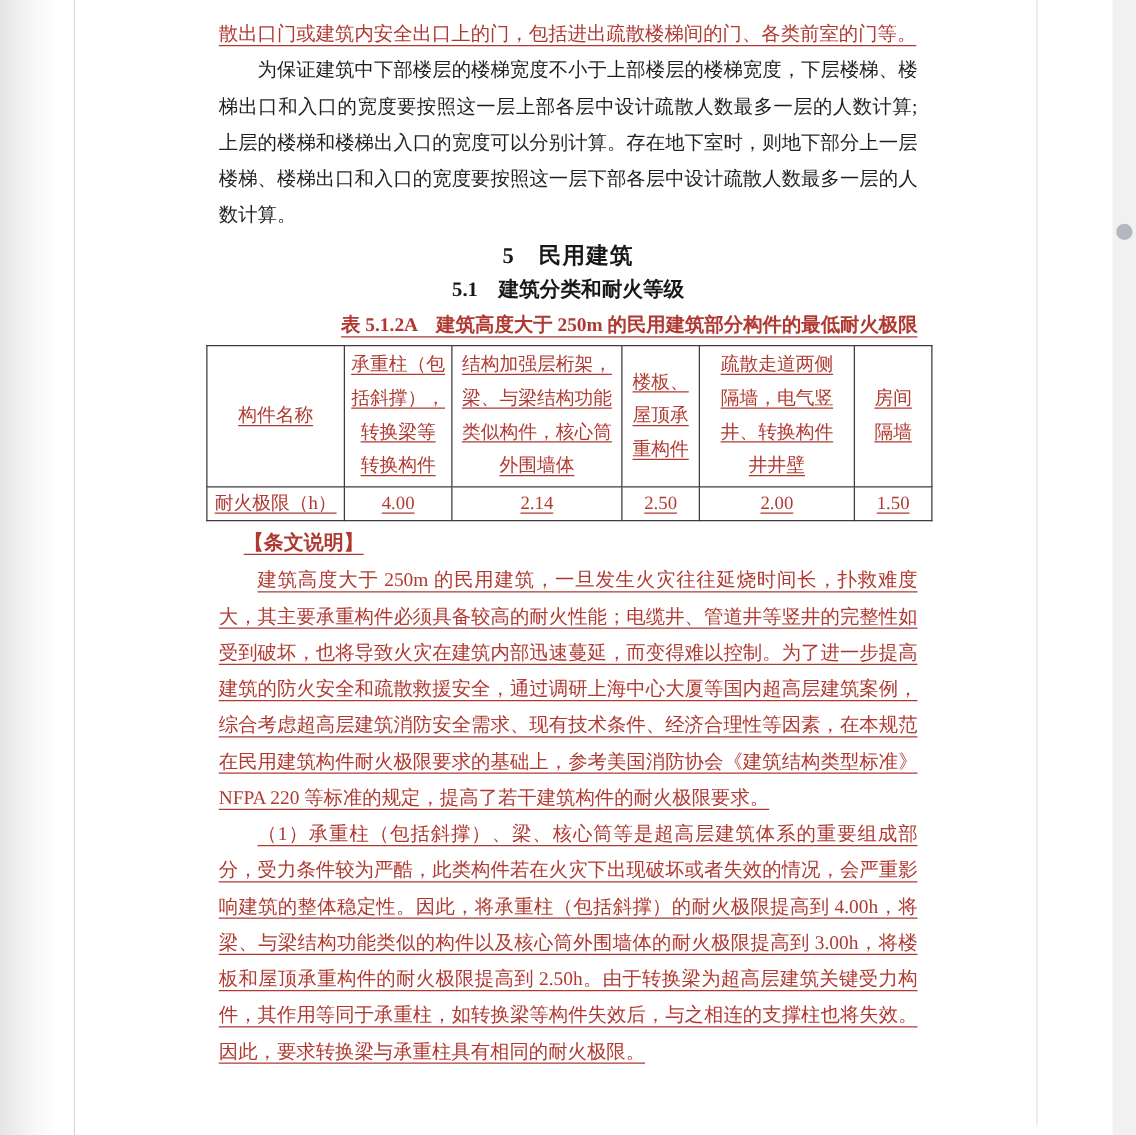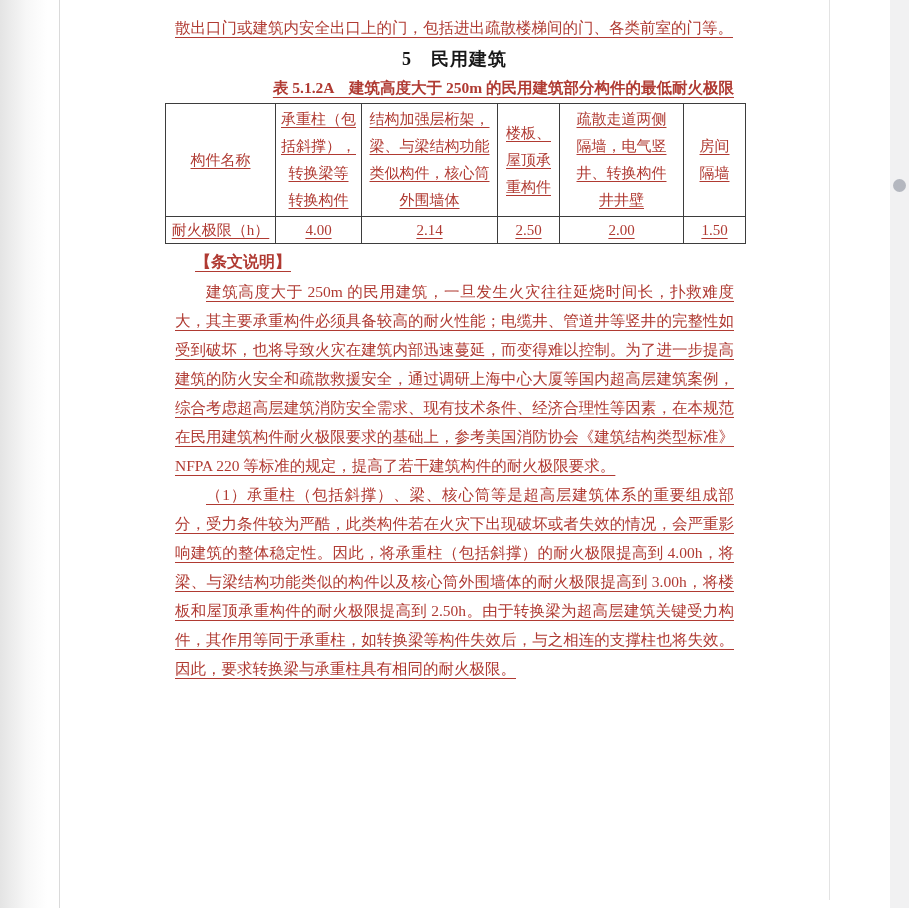--- a/index.html
+++ b/index.html
@@ -90,23 +90,25 @@
 </style>
 </head>
 <body>
 
 <div class="left-shade"></div>
 
 <div class="doc-page">
 
   <p class="cont red">散出口门或建筑内安全出口上的门，包括进出疏散楼梯间的门、各类前室的门等。</p>
 
+  <p class="body-black">为保证建筑中下部楼层的楼梯宽度不小于上部楼层的楼梯宽度，下层楼梯、楼梯出口和入口的宽度要按照这一层上部各层中设计疏散人数最多一层的人数计算;上层的楼梯和楼梯出入口的宽度可以分别计算。存在地下室时，则地下部分上一层楼梯、楼梯出口和入口的宽度要按照这一层下部各层中设计疏散人数最多一层的人数计算。</p>
 
   <h1 class="chapter">5　民用建筑</h1>
 
+  <h2 class="section">5.1　建筑分类和耐火等级</h2>
 
 
   <div class="tbl-caption red">表 5.1.2A　建筑高度大于 250m 的民用建筑部分构件的最低耐火极限</div>
 
   <table class="fire">
     <colgroup>
       <col style="width:110px">
         <col style="width:86px">
         <col style="width:136px">
       <col style="width:62px">

